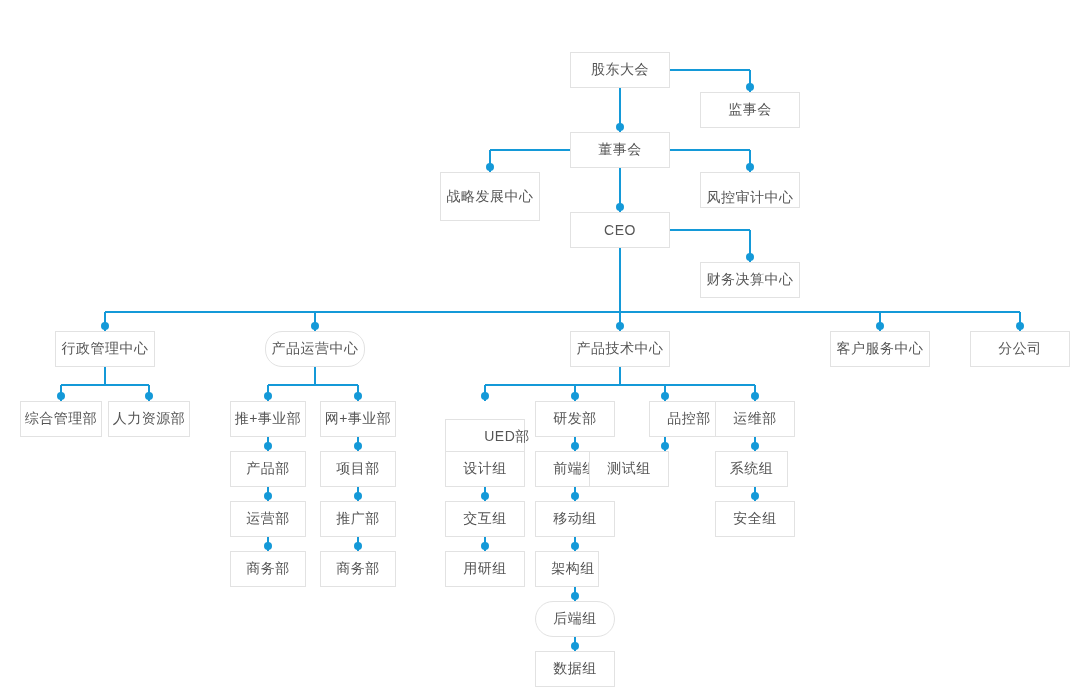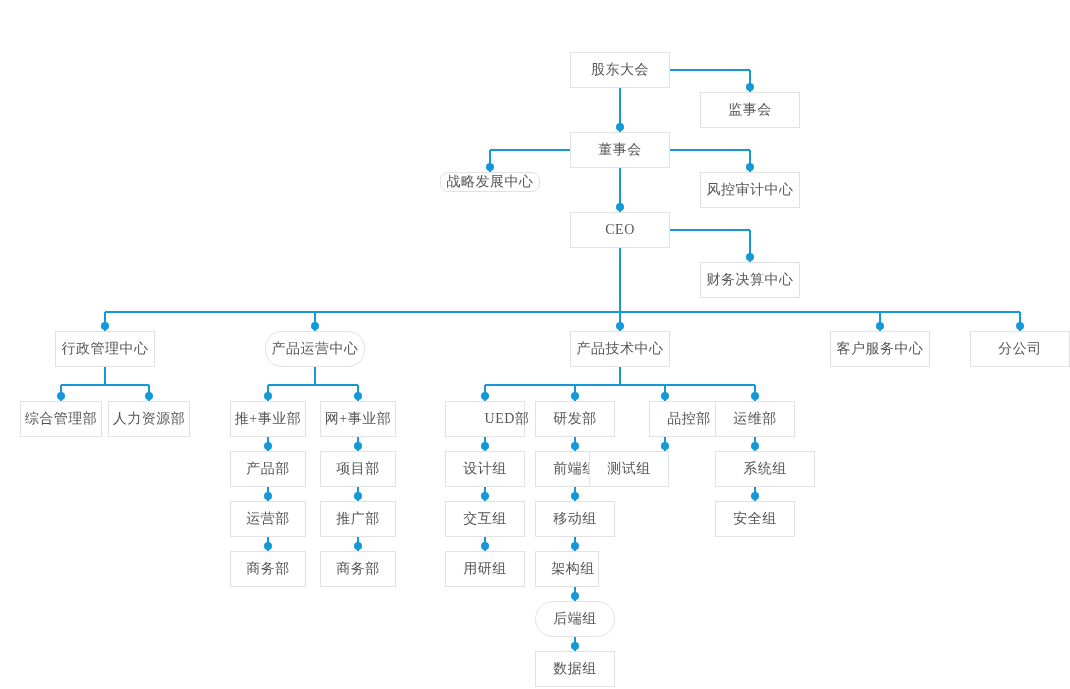--- a/index.html
+++ b/index.html
@@ -1,21 +1,21 @@
 <!DOCTYPE html>
 <html style="--border: #e2e2e2; --text: #555555;"><head>
 <meta charset="utf-8">
 <style>
   html,body{margin:0;padding:0;background:#fff;}
   .canvas{
     position:relative;
     width:1070px;height:689px;
     background:#ffffff;
     overflow:hidden;
-    font-family:Liberation Serif, serif;
+    font-family:Liberation Sans, sans-serif;
   }
   .canvas svg{position:absolute;left:0;top:0;}
   .node{
     position:absolute;
     box-sizing:border-box;
     background:#ffffff;
     border:1px solid var(--border,#e2e2e2);
     display:flex;align-items:center;justify-content:center;
     z-index:2;
   }
@@ -117,24 +117,24 @@
     </svg>
 <div class="node" style="left: 570px; top: 52px; width: 100px; height: 36px;">
       <span>股东大会</span>
     </div>
     <div class="node" style="left: 700px; top: 92px; width: 100px; height: 36px;">
       <span>监事会</span>
     </div>
     <div class="node" style="left: 570px; top: 132px; width: 100px; height: 36px;">
       <span>董事会</span>
     </div>
-    <div class="node" style="left: 440px; top: 172px; width: 100px; height: 20px; border-radius: 8px;">
+    <div class="node" style="left: 440px; top: 172px; width: 100px; height: 49px;">
       <span>战略发展中心</span>
     </div>
-    <div class="node" style="left: 700px; top: 172px; width: 100px; height: 36px;">
+    <div class="node" style="left: 700px; top: 172px; width: 100px; height: 36px; align-items: flex-end;">
       <span>风控审计中心</span>
     </div>
     <div class="node" style="left: 570px; top: 212px; width: 100px; height: 36px;">
       <span>CEO</span>
     </div>
     <div class="node" style="left: 700px; top: 262px; width: 100px; height: 36px;">
       <span>财务决算中心</span>
     </div>
     <div class="node" style="left: 55px; top: 331px; width: 100px; height: 36px;">
       <span>行政管理中心</span>
@@ -174,21 +174,21 @@
     </div>
     <div class="node" style="left: 320px; top: 451px; width: 76px; height: 36px;">
       <span>项目部</span>
     </div>
     <div class="node" style="left: 320px; top: 501px; width: 76px; height: 36px;">
       <span>推广部</span>
     </div>
     <div class="node" style="left: 320px; top: 551px; width: 76px; height: 36px;">
       <span>商务部</span>
     </div>
-    <div class="node" style="left: 445px; top: 401px; width: 80px; height: 36px; padding-left: 44px;">
+    <div class="node" style="left: 445px; top: 419px; width: 80px; height: 36px; padding-left: 44px;">
       <span>UED部</span>
     </div>
     <div class="node" style="left: 445px; top: 451px; width: 80px; height: 36px;">
       <span>设计组</span>
     </div>
     <div class="node" style="left: 445px; top: 501px; width: 80px; height: 36px;">
       <span>交互组</span>
     </div>
     <div class="node" style="left: 445px; top: 551px; width: 80px; height: 36px;">
       <span>用研组</span>
@@ -213,19 +213,19 @@
     </div>
     <div class="node" style="left: 625px; top: 401px; width: 80px; height: 36px; margin-left: 24px;">
       <span>品控部</span>
     </div>
     <div class="node" style="left: 589px; top: 451px; width: 80px; height: 36px;">
       <span>测试组</span>
     </div>
     <div class="node" style="left: 715px; top: 401px; width: 80px; height: 36px;">
       <span>运维部</span>
     </div>
-    <div class="node" style="left: 715px; top: 451px; width: 100px; height: 36px;">
+    <div class="node" style="left: 715px; top: 451px; width: 73px; height: 36px;">
       <span>系统组</span>
     </div>
     <div class="node" style="left: 715px; top: 501px; width: 80px; height: 36px;">
       <span>安全组</span>
     </div>
   </div>
 
 </body></html>

